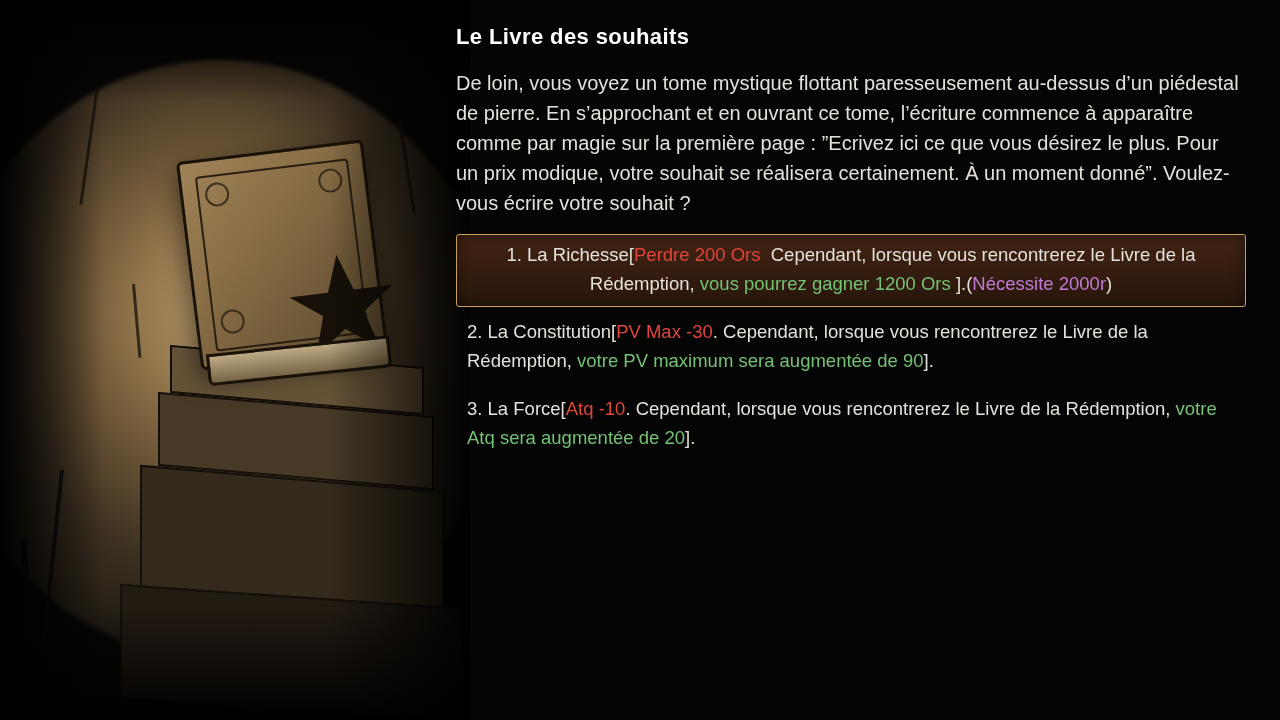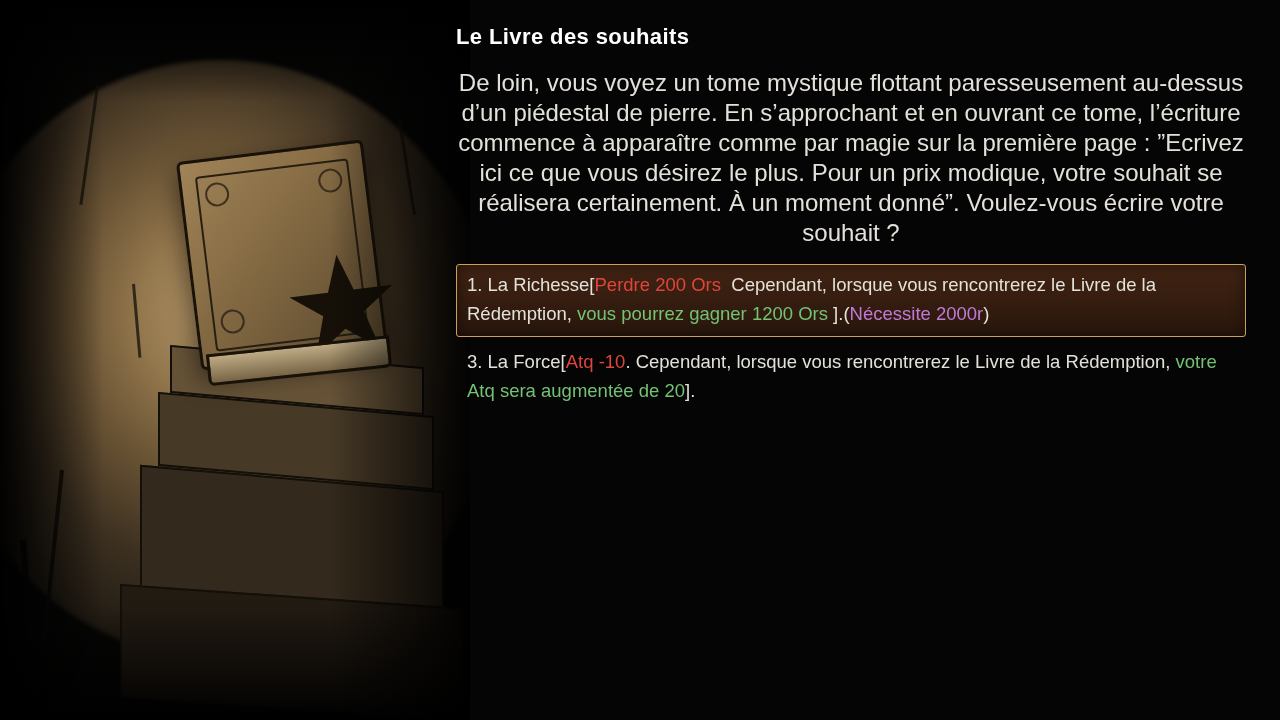--- a/index.html
+++ b/index.html
@@ -120,41 +120,41 @@
     color: #e9e6df;
   }
   #title {
     font-size: 22px;
     font-weight: bold;
     letter-spacing: .4px;
     color: #ffffff;
     margin: 4px 0 18px 0;
   }
   #intro {
-    font-size: 24px;
+    font-size: 20px;
     line-height: 30px;
     color: #e4e1da;
     margin-bottom: 16px;
     max-width: 800px;
-    text-align: center;
   }
   .choice {
     font-size: 18.5px;
     line-height: 28.5px;
     color: #e4e1da;
     padding: 6px 10px 8px 10px;
     margin: 0 0 4px 0;
     border: 1px solid transparent;
     border-radius: 3px;
     max-width: 800px;
   }
   .choice.selected {
     background: linear-gradient(to bottom, rgba(86,46,24,0.75), rgba(52,28,14,0.75));
     border: 1px solid #c9a15c;
     box-shadow: inset 0 0 14px rgba(0,0,0,0.5);
+    text-align: center;
   }
   .neg { color: #e0453c; }
   .pos { color: #74c274; }
   .cost { color: #c07ad6; }
   .seg { white-space: pre-wrap; }
 </style>
 </head>
 <body>
 
 <div id="screen">
@@ -190,17 +190,18 @@
     </div>
 
     <div class="art-vignette"></div>
   </div>
 
   <div id="panel">
     <div id="title">Le Livre des souhaits</div>
     <div id="intro">De loin, vous voyez un tome mystique flottant paresseusement au-dessus d’un piédestal de pierre. En s’approchant et en ouvrant ce tome, l’écriture commence à apparaître comme par magie sur la première page : ”Ecrivez ici ce que vous désirez le plus. Pour un prix modique, votre souhait se réalisera certainement. À un moment donné”. Voulez-vous écrire votre souhait ?</div>
     <div id="choices">
         <div class="choice selected"><span class="seg ">1. La Richesse[</span><span class="seg neg">Perdre 200 Ors</span><span class="seg ">  Cependant, lorsque vous rencontrerez le Livre de la Rédemption, </span><span class="seg pos">vous pourrez gagner 1200 Ors</span><span class="seg "> ].(</span><span class="seg cost">Nécessite 2000r</span><span class="seg ">)</span></div>
+        <div class="choice"><span class="seg ">2. La Constitution[</span><span class="seg neg">PV Max -30</span><span class="seg ">. Cependant, lorsque vous rencontrerez le Livre de la Rédemption, </span><span class="seg pos">votre PV maximum sera augmentée de 90</span><span class="seg ">].</span></div>
         <div class="choice"><span class="seg ">3. La Force[</span><span class="seg neg">Atq -10</span><span class="seg ">. Cependant, lorsque vous rencontrerez le Livre de la Rédemption, </span><span class="seg pos">votre Atq sera augmentée de 20</span><span class="seg ">].</span></div>
       </div>
   </div>
 
 </div>
 
 </body></html>

